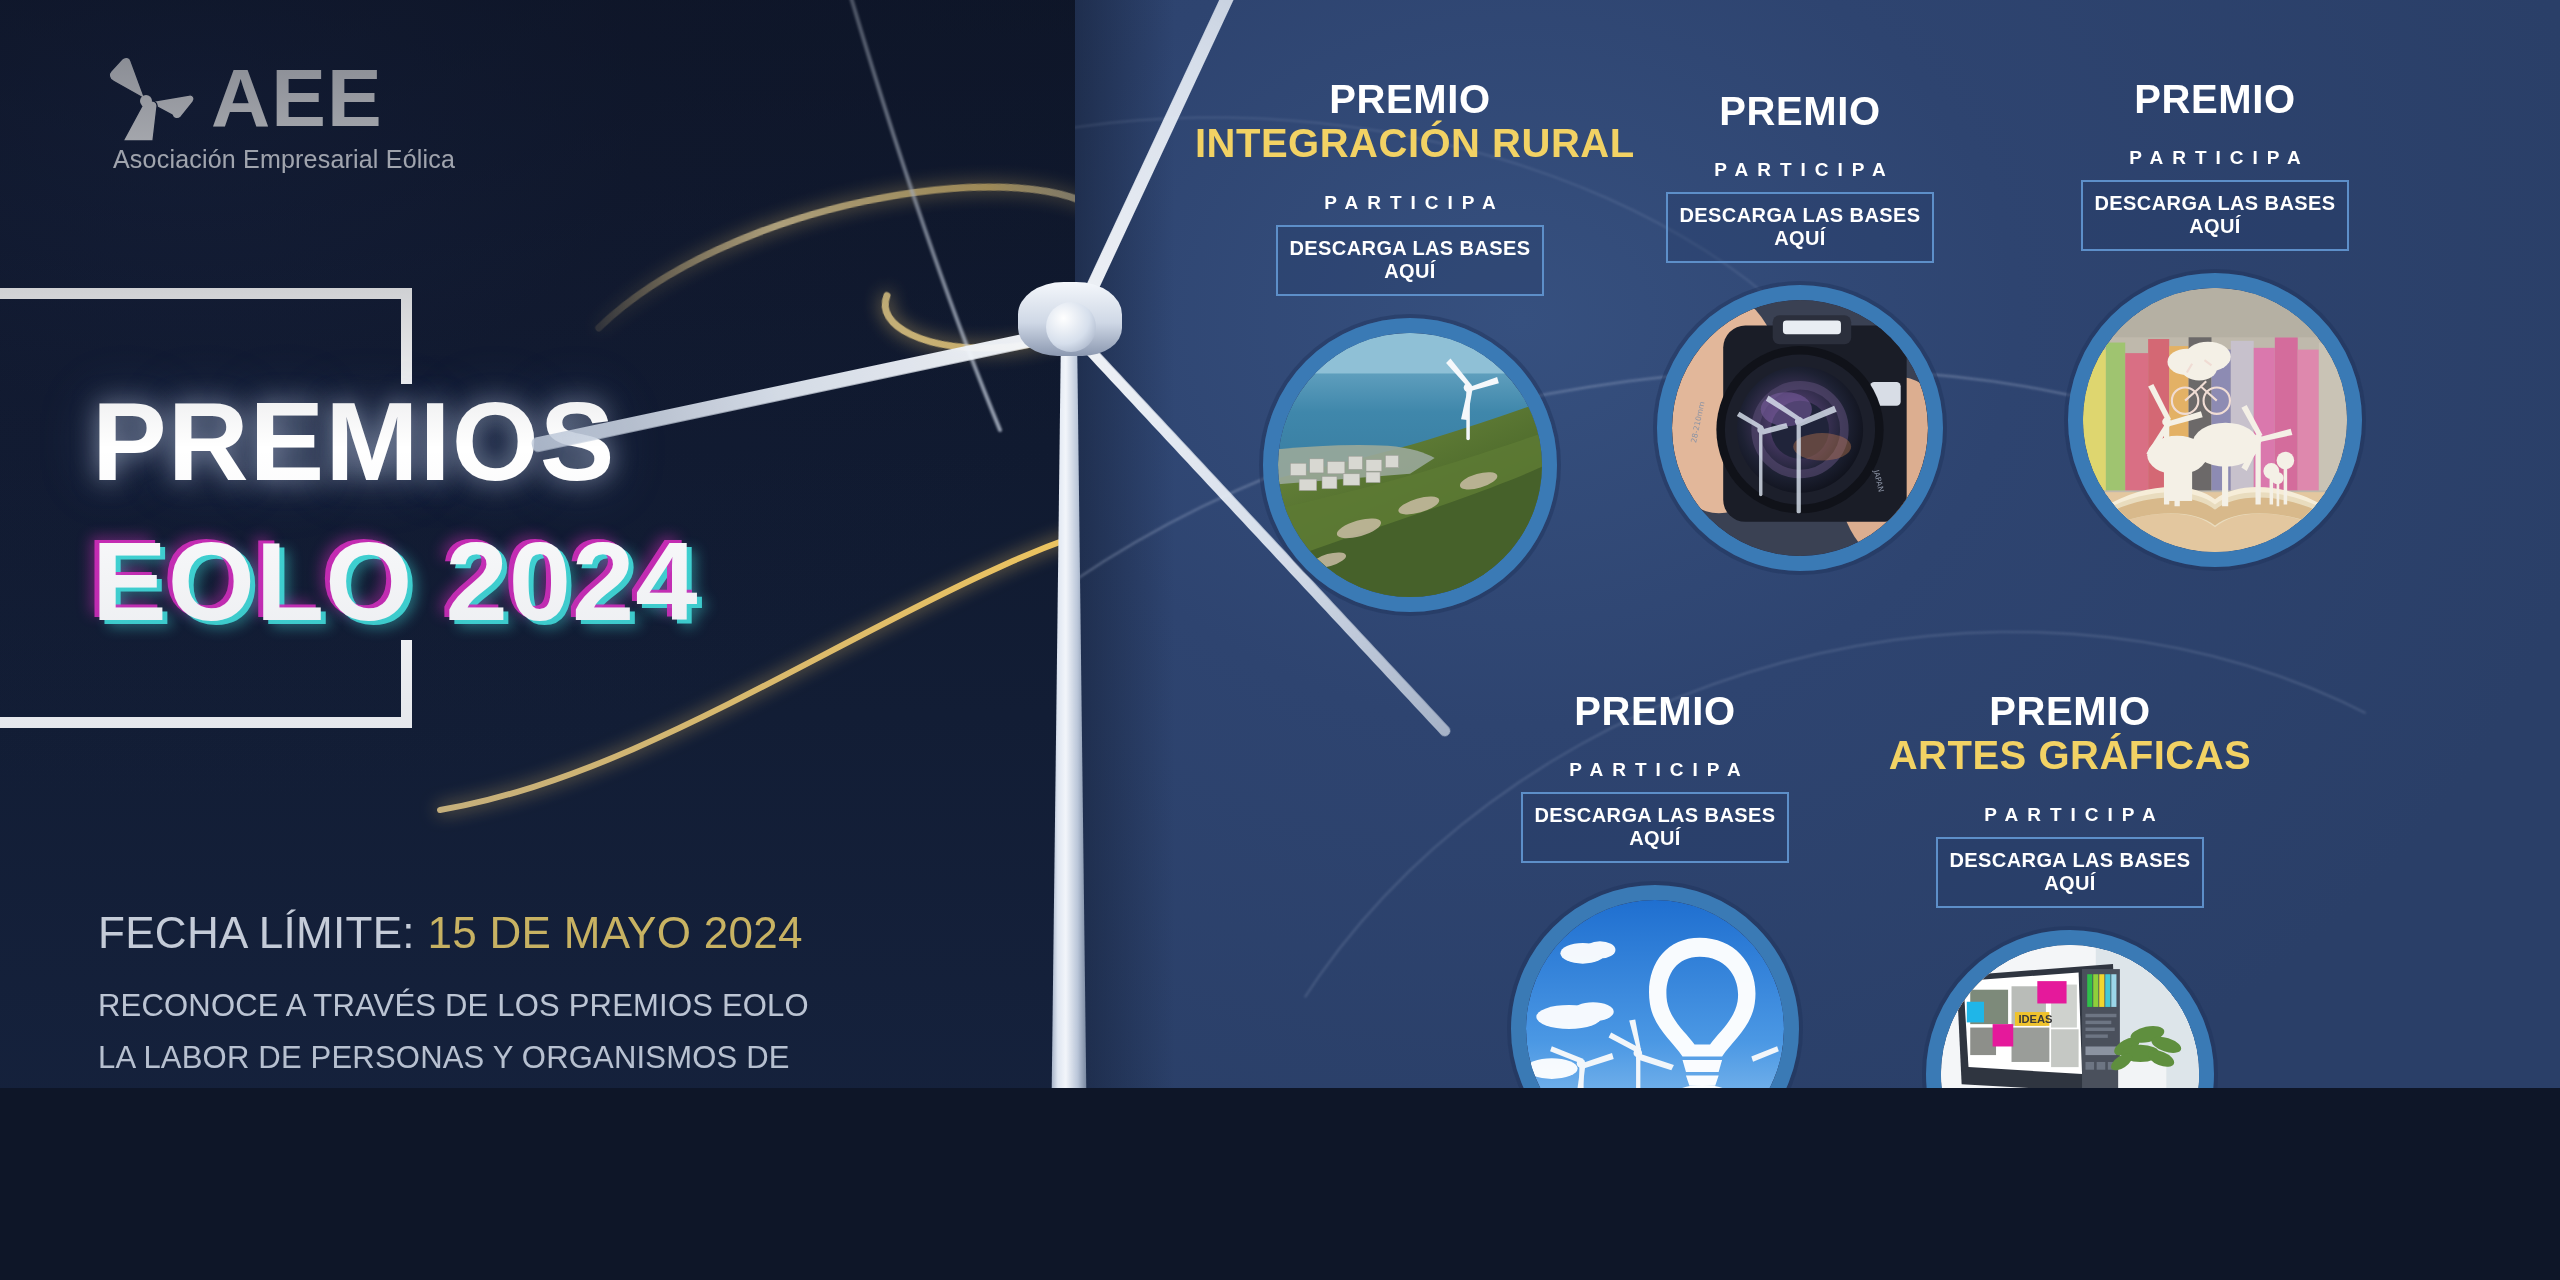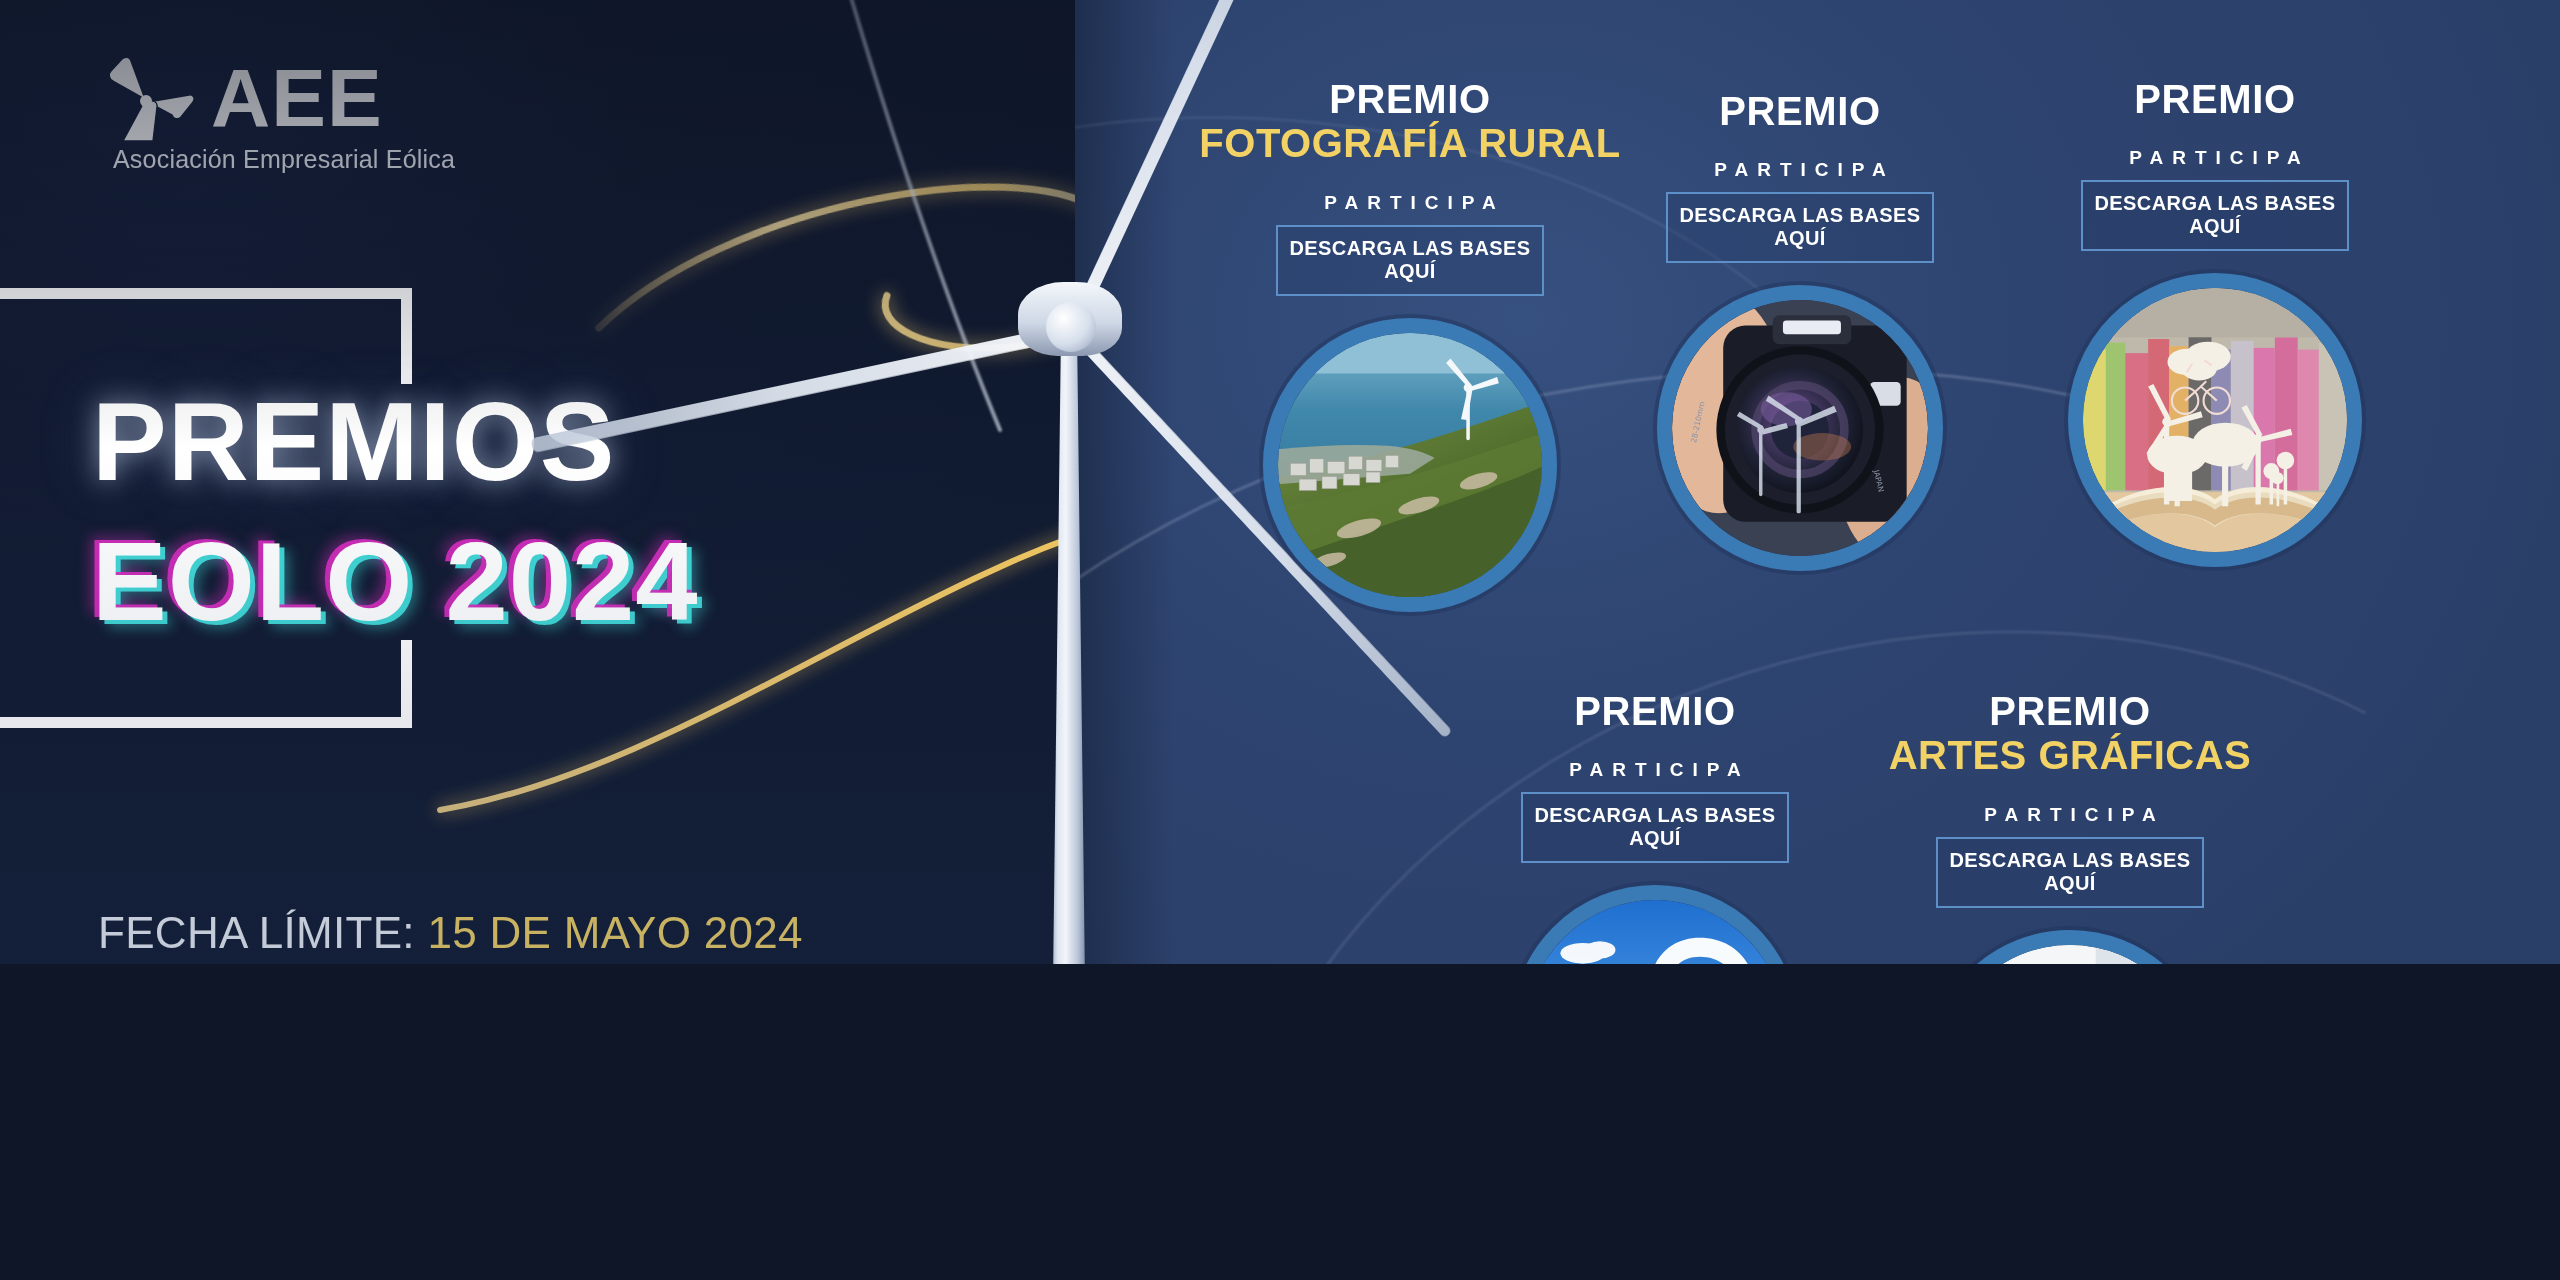--- a/index.html
+++ b/index.html
@@ -6,21 +6,21 @@
   * { box-sizing: border-box; margin: 0; padding: 0; }
   html, body {
     width: 2560px; height: 1280px;
     overflow: hidden;
     background: #0e1628;
     font-family: "Liberation Sans", sans-serif;
   }
 
   #poster {
     position: relative;
-    width: 2560px; height: 964px;
+    width: 2560px; height: 1088px;
     overflow: hidden;
     text-decoration: underline;
   }
 
   
   .left-panel {
     position: absolute; left: 0; top: 0;
     width: 1075px; height: 1280px;
     background:
       radial-gradient(ellipse 1000px 700px at 18% 8%, #16213d 0%, #121b32 45%, #101a30 100%),
@@ -305,21 +305,21 @@
     <i class="tower"></i>
     <i class="blade b1"></i>
     <i class="blade b2"></i>
     <i class="blade b3"></i>
     <i class="nacelle"></i>
     <i class="hub"></i>
   </div>
 
   <div class="card c1">
     <div class="card-premio">PREMIO</div>
-    <div class="card-name">FOTOGRAFÍA RURAL</div>
+    <div class="card-name">INTEGRACIÓN RURAL</div>
     <div class="card-participa">PARTICIPA</div>
     <button class="card-btn">DESCARGA LAS BASES AQUÍ</button>
     <div class="thumb">
       <div class="thumb-inner">
         <svg viewBox="0 0 300 300" preserveAspectRatio="xMidYMid slice">
           <defs>
             <linearGradient id="sea1" x1="0" y1="0" x2="0" y2="1">
               <stop offset="0%" stop-color="#7fb6cf"></stop>
                 <stop offset="30%" stop-color="#3f87ab"></stop>
               <stop offset="100%" stop-color="#2d6b8e"></stop>

